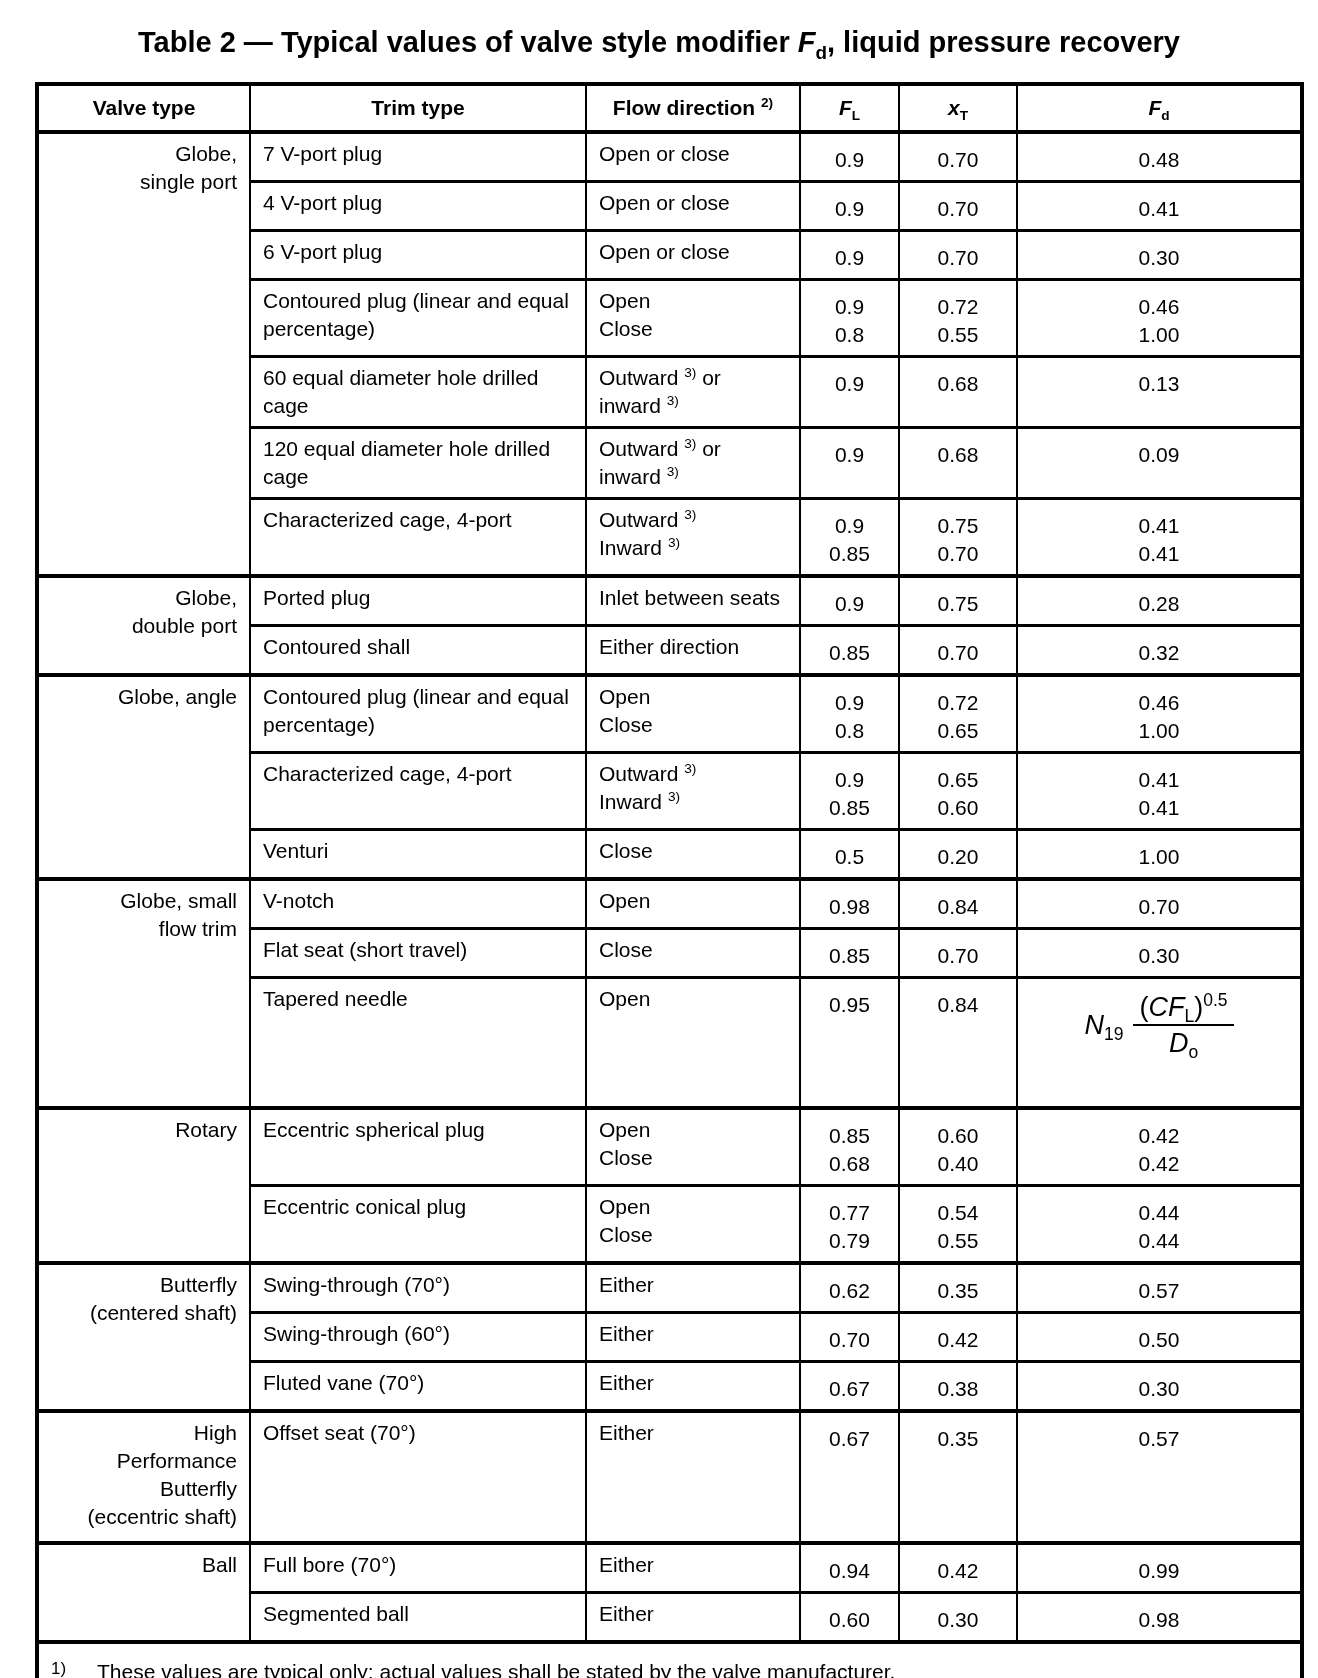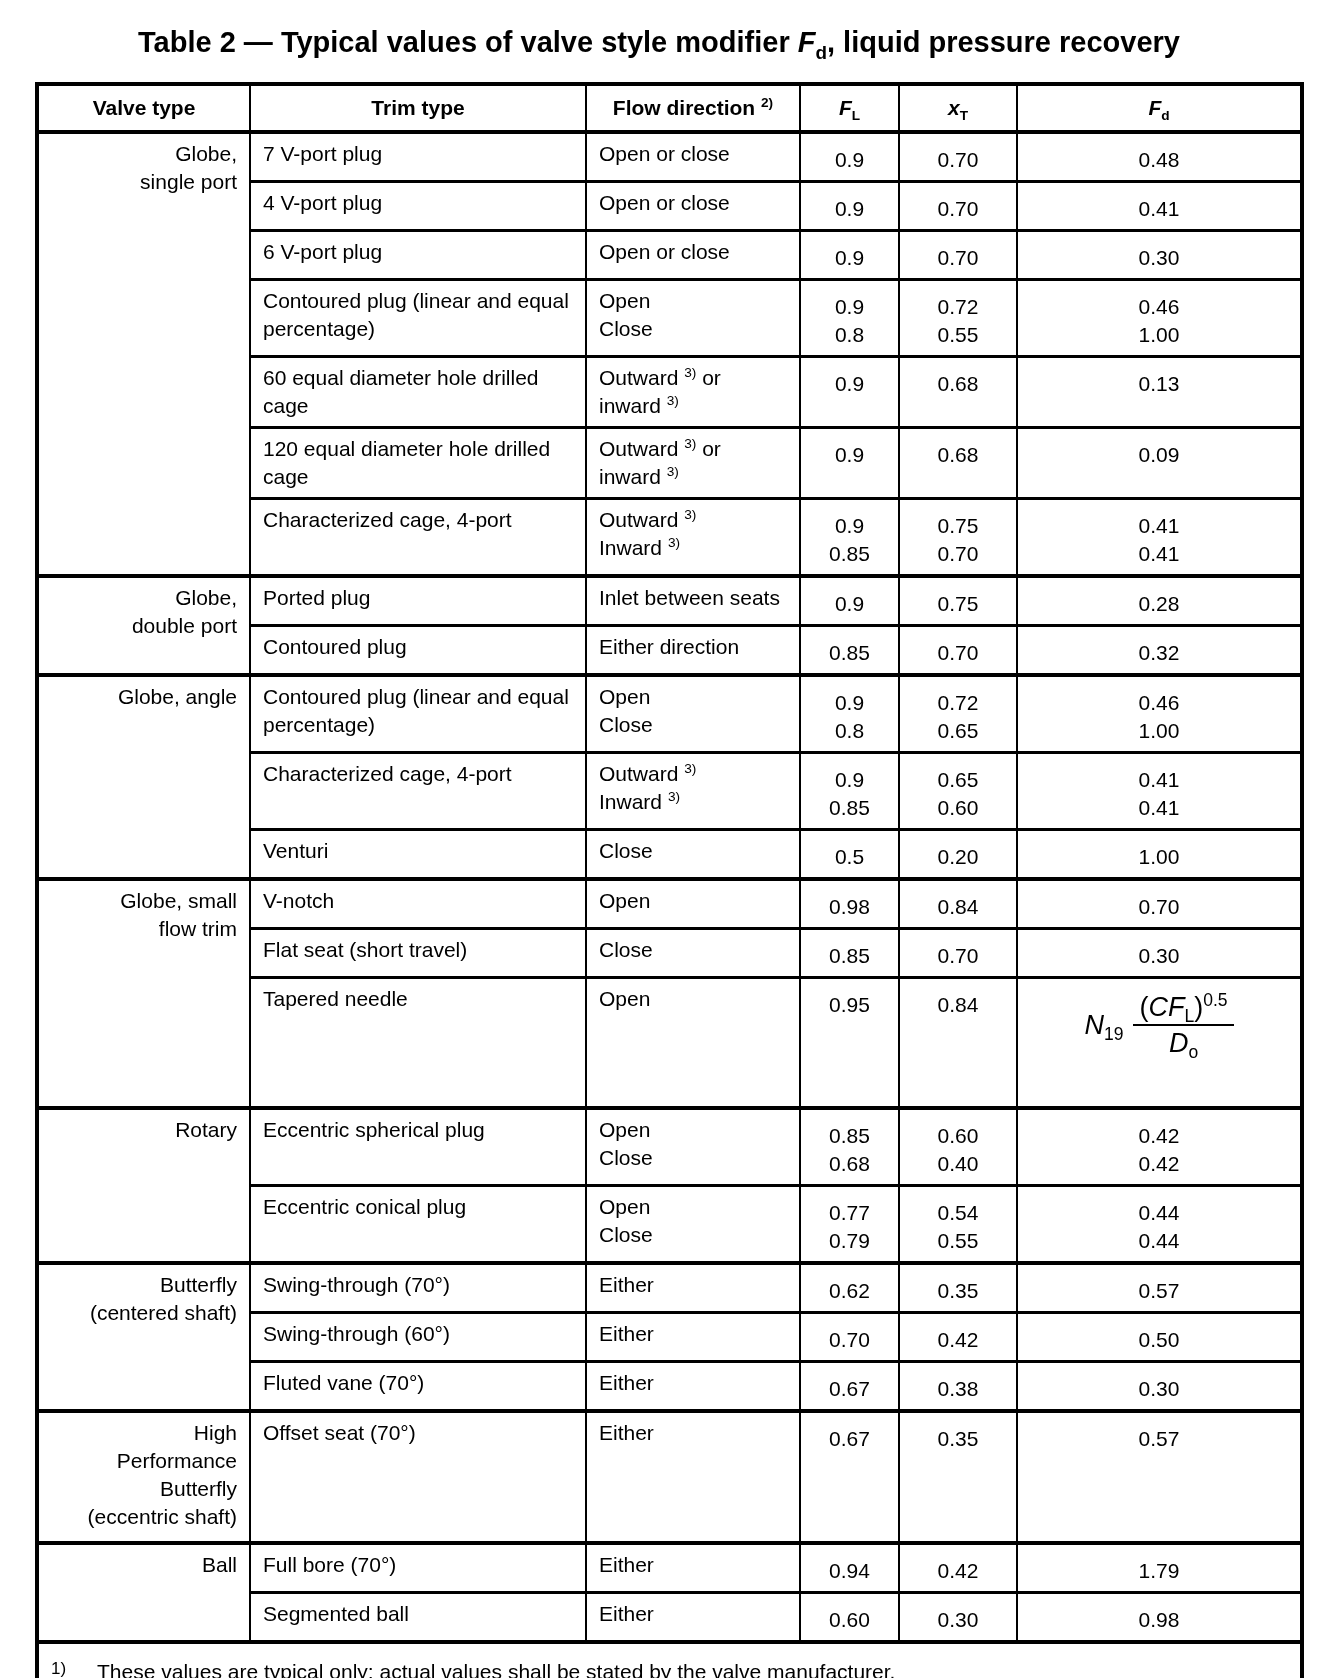--- a/index.html
+++ b/index.html
@@ -265,21 +265,21 @@
         </td>
         <td class="numc">
           <span class="ln">0.75</span>
         </td>
         <td class="numc">
           <span class="ln">0.28</span>
         </td>
       </tr>
       <tr style="height: 40px;">
         <td class="txt">
-          <span class="ln">Contoured plug</span>
+          <span class="ln">Contoured shall</span>
         </td>
         <td class="txt">
           <span class="ln">Either direction</span>
         </td>
         <td class="numc">
           <span class="ln">0.85</span>
         </td>
         <td class="numc">
           <span class="ln">0.70</span>
         </td>
@@ -549,21 +549,21 @@
         <td class="txt">
           <span class="ln">Either</span>
         </td>
         <td class="numc">
           <span class="ln">0.94</span>
         </td>
         <td class="numc">
           <span class="ln">0.42</span>
         </td>
         <td class="numc">
-          <span class="ln">1.79</span>
+          <span class="ln">0.99</span>
         </td>
       </tr>
       <tr style="height: 40px;">
         <td class="txt">
           <span class="ln">Segmented ball</span>
         </td>
         <td class="txt">
           <span class="ln">Either</span>
         </td>
         <td class="numc">

